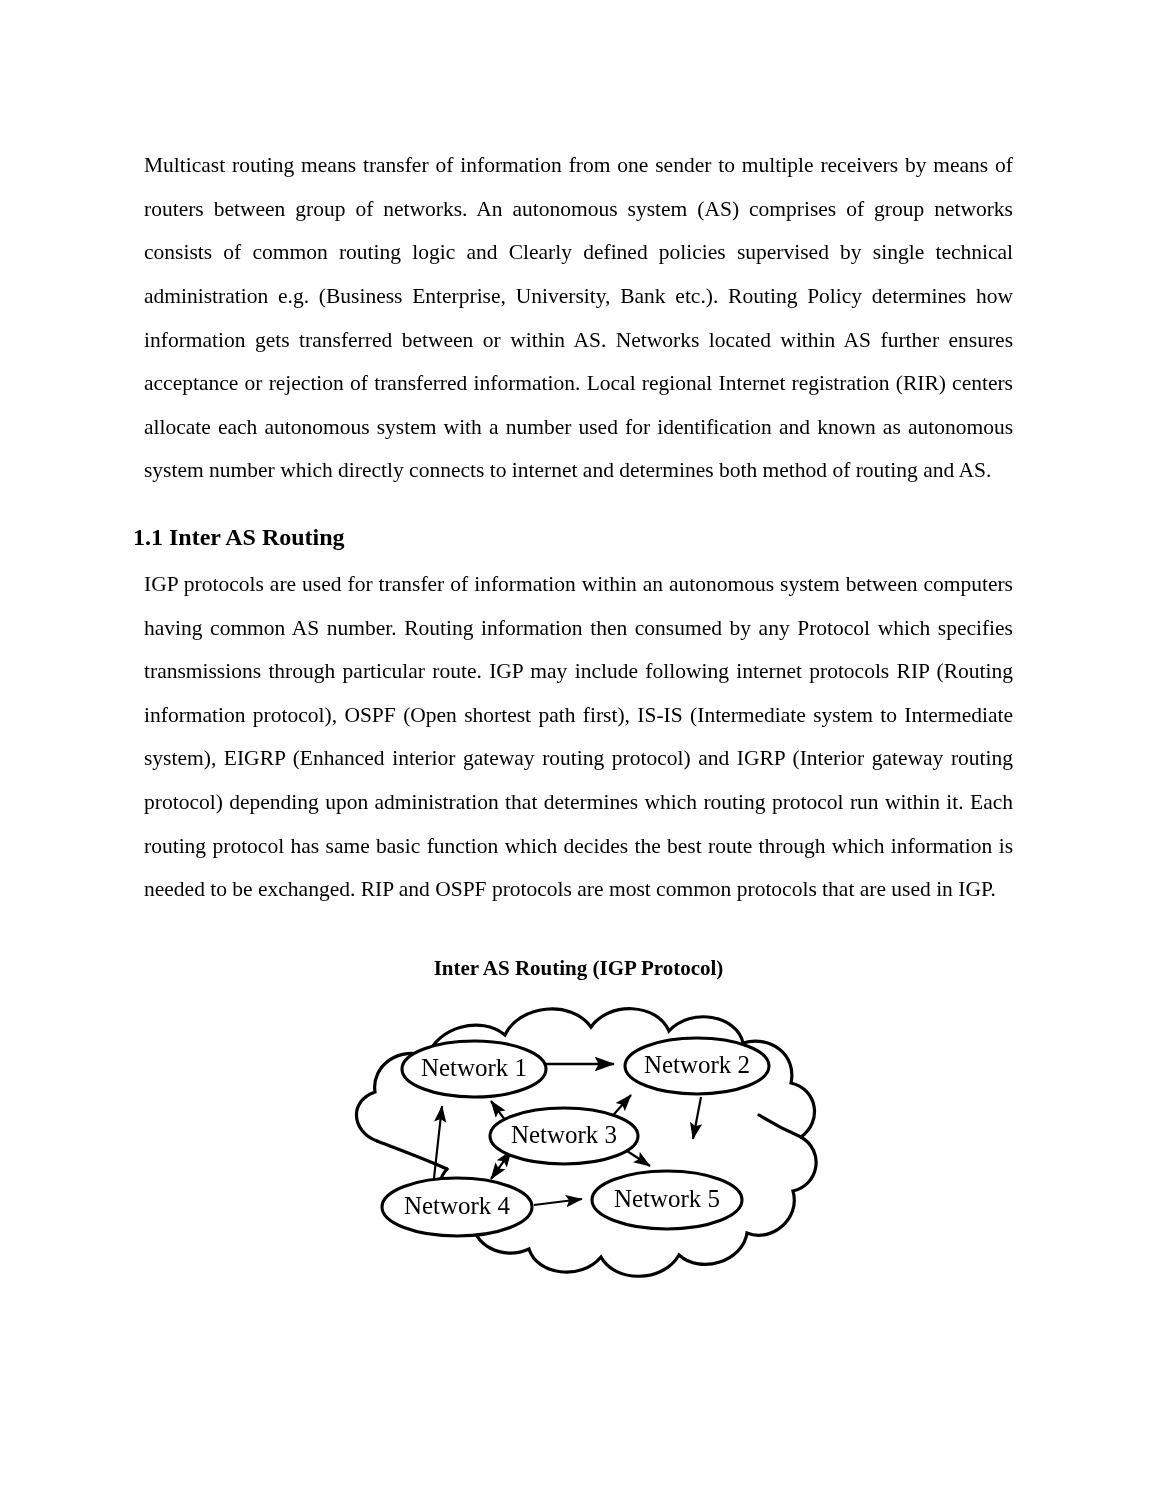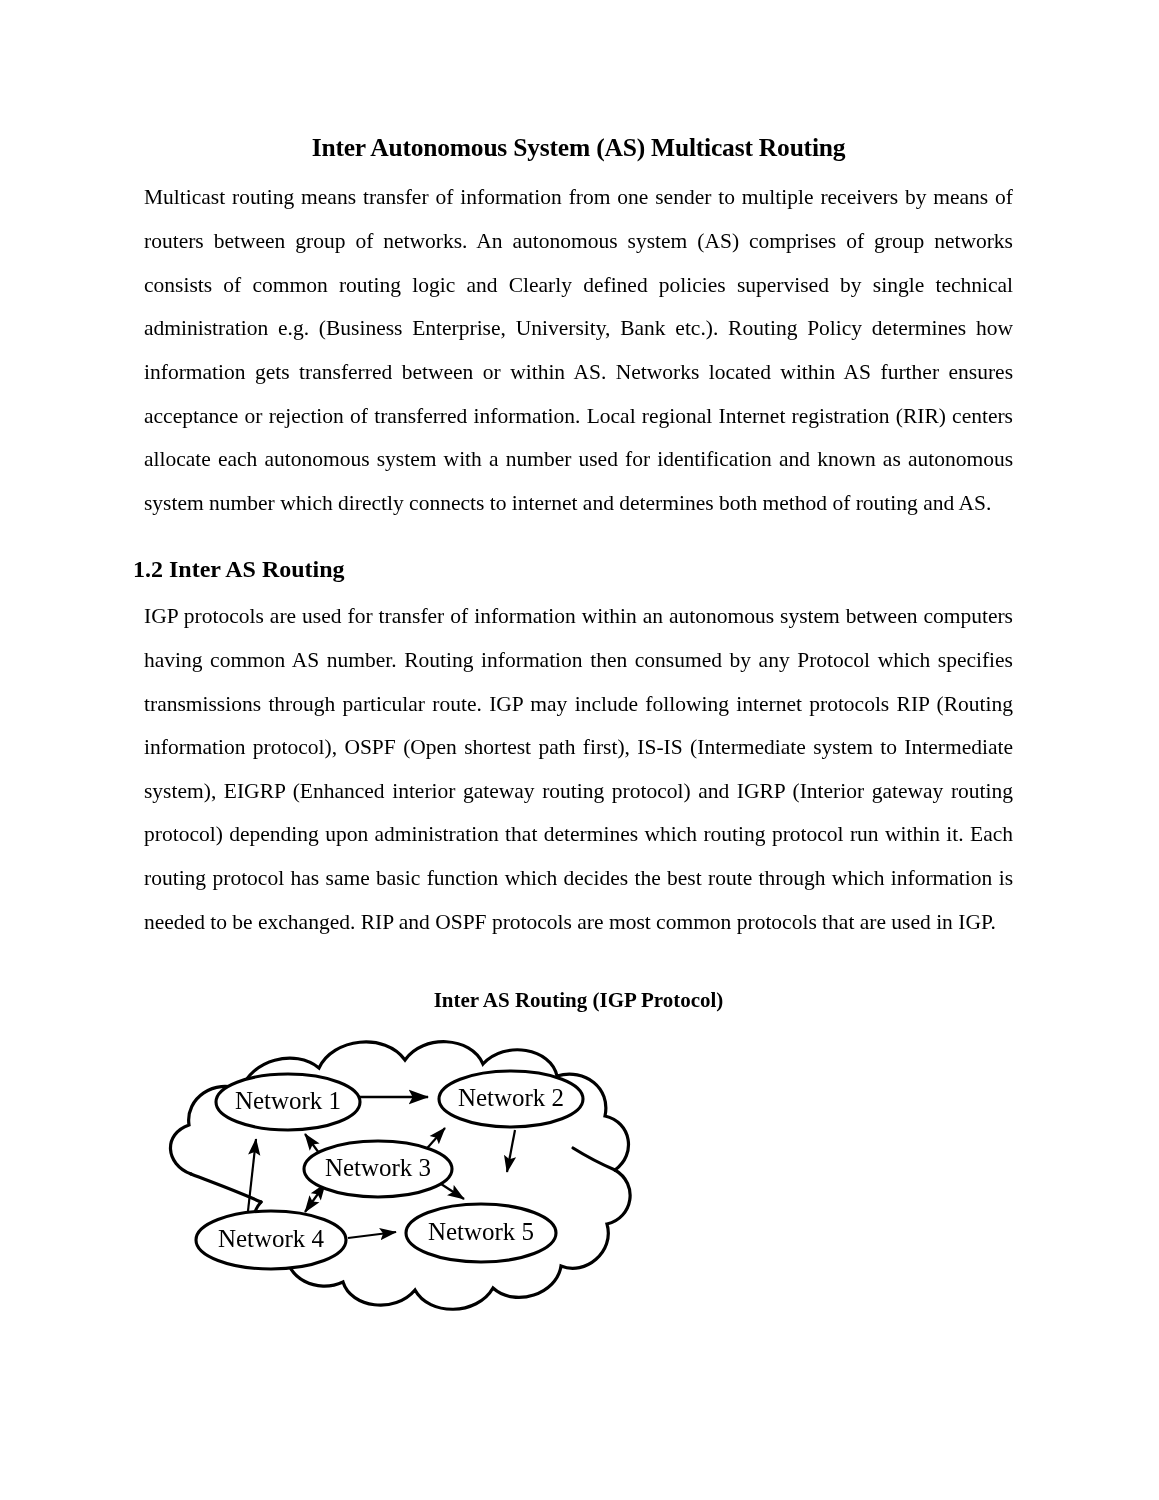--- a/index.html
+++ b/index.html
@@ -48,20 +48,21 @@
   .figure-caption {
     text-align: center;
     font-size: 21px;
     font-weight: bold;
     margin: 44px 0 8px 0;
     line-height: 1.2;
   }
   .figure-wrap {
     margin-top: 6px;
     display: flex;
+    justify-content: center;
   }
   .diagram {
     display: block;
   }
   .cloud-path {
     fill: none;
     stroke: #000000;
     stroke-width: 3.2;
     stroke-linecap: round;
   }
@@ -86,25 +87,24 @@
     stroke: #000000;
     stroke-width: 2.2;
     fill: none;
   }
 </style>
 </head>
 <body>
 
 <div class="page">
 
-  <h1 class="doc-title">Inter Autonomous System (AS) Multicast Routing</h1>
 
   <p class="body-par">Multicast routing means transfer of information from one sender to multiple receivers by means of routers between group of networks. An autonomous system (AS) comprises of group networks consists of common routing logic and Clearly defined policies supervised by single technical administration e.g. (Business Enterprise, University, Bank etc.). Routing Policy determines how information gets transferred between or within AS. Networks located within AS further ensures acceptance or rejection of transferred information. Local regional Internet registration (RIR) centers allocate each autonomous system with a number used for identification and known as autonomous system number which directly connects to internet and determines both method of routing and AS.</p>
 
-  <h2 class="section-heading">1.2 Inter AS Routing</h2>
+  <h2 class="section-heading">1.1 Inter AS Routing</h2>
 
   <p class="body-par">IGP protocols are used for transfer of information within an autonomous system between computers having common AS number. Routing information then consumed by any Protocol which specifies transmissions through particular route. IGP may include following internet protocols RIP (Routing information protocol), OSPF (Open shortest path first), IS-IS (Intermediate system to Intermediate system), EIGRP (Enhanced interior gateway routing protocol) and IGRP (Interior gateway routing protocol) depending upon administration that determines which routing protocol run within it. Each routing protocol has same basic function which decides the best route through which information is needed to be exchanged. RIP and OSPF protocols are most common protocols that are used in IGP.</p>
 
   <div class="figure-caption">Inter AS Routing (IGP Protocol)</div>
 
   <div class="figure-wrap">
     <svg class="diagram" width="520" height="300" viewBox="0 0 520 300">
 
       <defs>
         <marker id="ah" markerWidth="9" markerHeight="9" refX="7.4" refY="3.1" orient="auto" markerUnits="strokeWidth">

